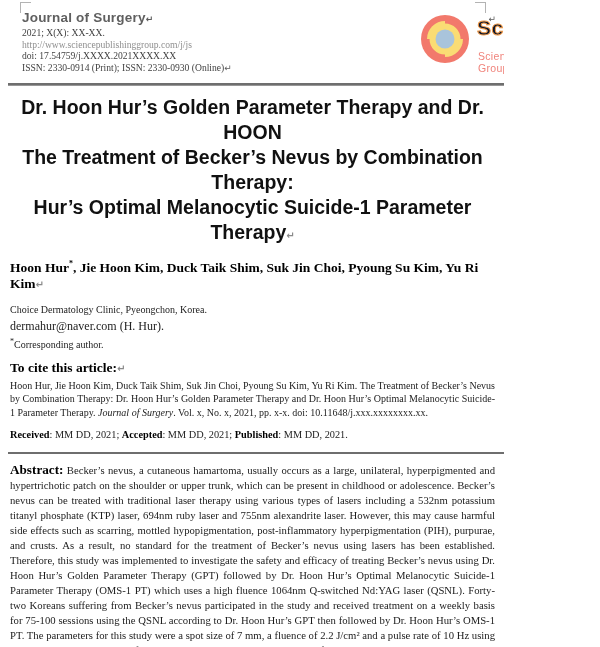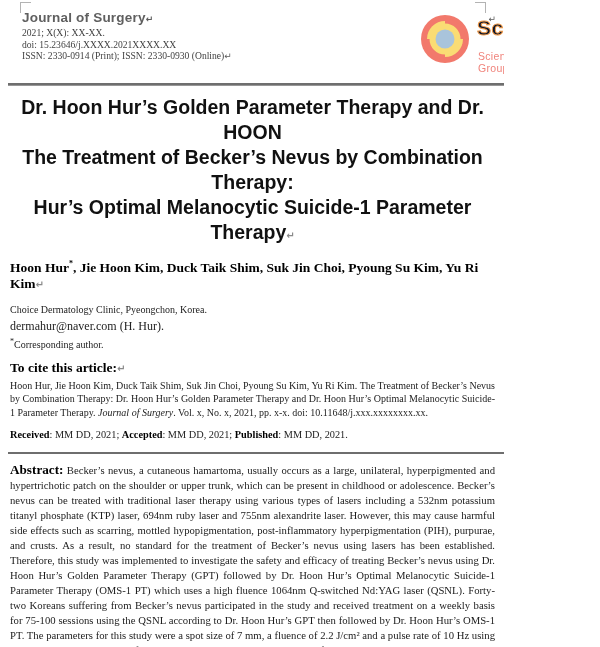--- a/index.html
+++ b/index.html
@@ -59,21 +59,22 @@
 <body>
 
 <div class="page">
 
   <div class="crop crop-tl"></div>
   <div class="crop crop-tr"></div>
 
   <div class="header">
     <div class="journal-name"><span>Journal of Surgery</span><span class="ret">↵</span></div>
     <div class="hline">2021; X(X): XX-XX.</div>
-    <div class="hline">doi: 15.23646/j.XXXX.2021XXXX.XX</div>
+    <div class="hline url">http://www.sciencepublishinggroup.com/j/js</div>
+    <div class="hline">doi: 17.54759/j.XXXX.2021XXXX.XX</div>
     <div class="hline"><span>ISSN: 2330-0914 (Print); ISSN: 2330-0930 (Online)</span><span class="ret">↵</span></div>
 
     <div class="logo">
       <svg class="logo-mark" width="50" height="50" viewBox="0 0 50 50">
         <circle cx="25" cy="25" r="24" fill="#F2796C"></circle>
         <circle cx="25" cy="25" r="18" fill="#FADC74"></circle>
         <path d="M25 7 A18 18 0 0 1 43 25" stroke="#F2796C" stroke-width="5" fill="none"></path>
         <path d="M25 43 A18 18 0 0 1 7 25" stroke="#F2796C" stroke-width="5" fill="none"></path>
         <circle cx="25" cy="25" r="9.5" fill="#A9C4DB"></circle>
       </svg>

